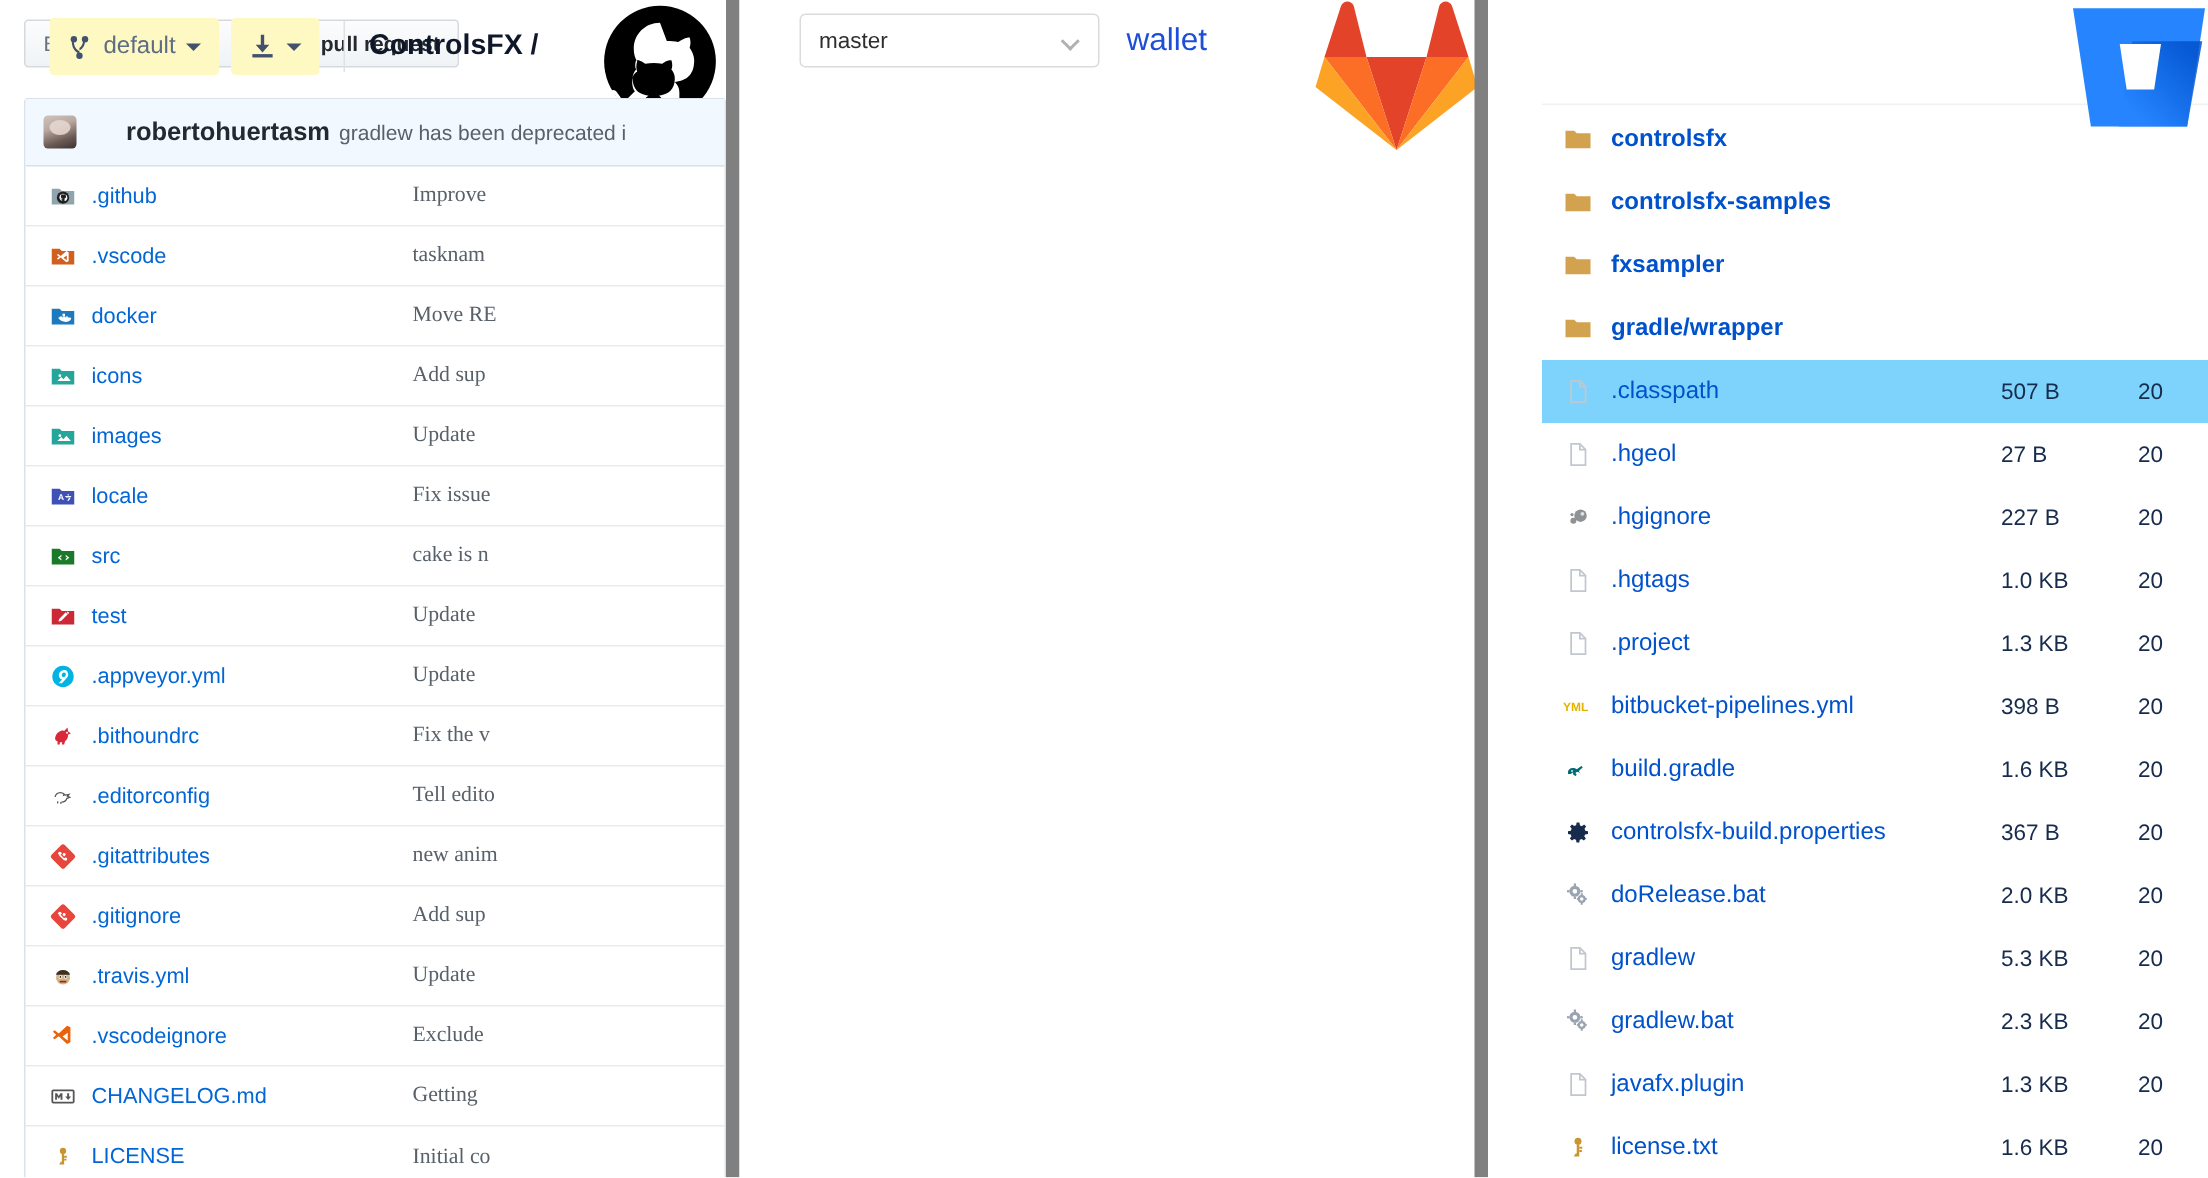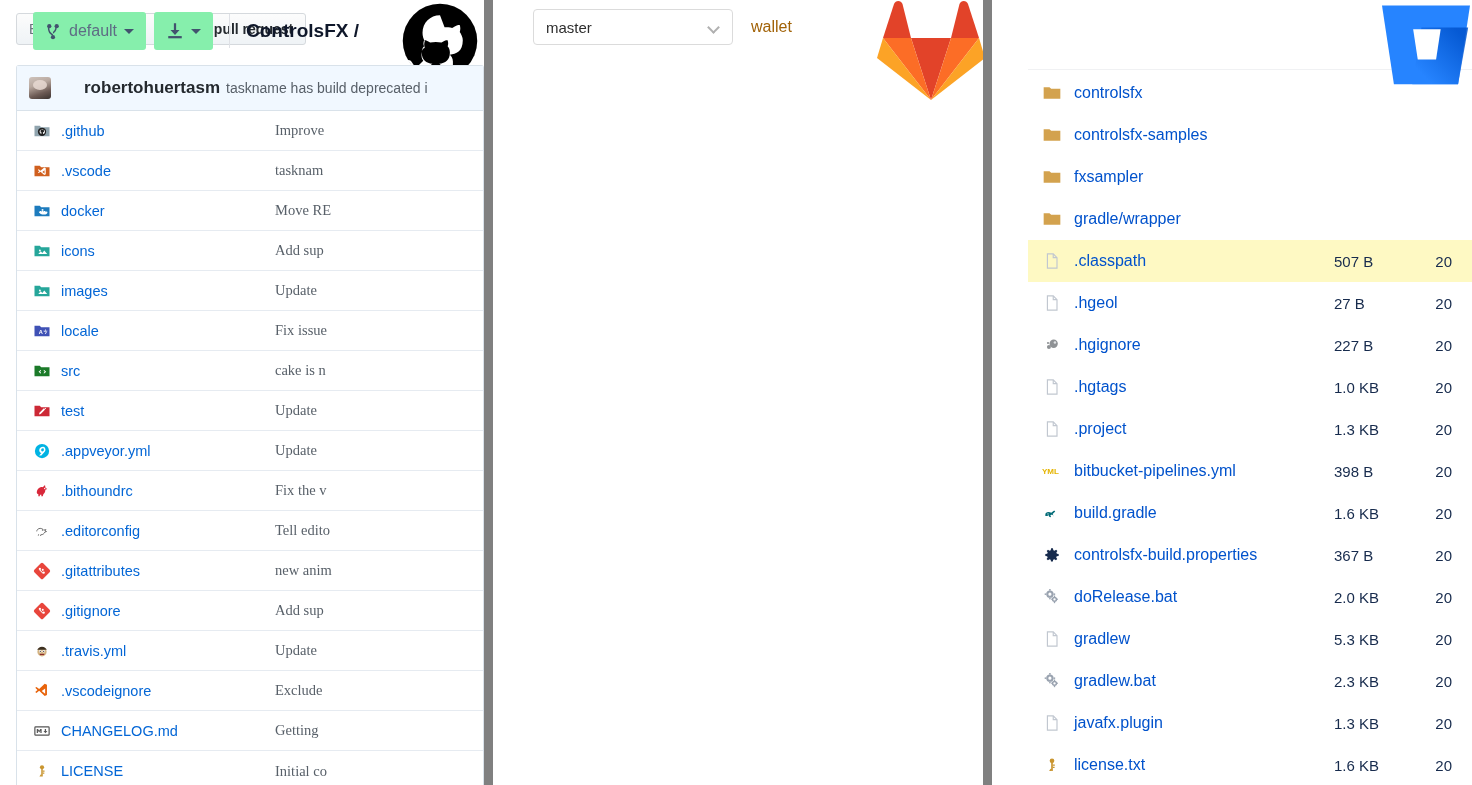--- a/index.html
+++ b/index.html
@@ -140,31 +140,31 @@
     color: #2e2e2e;
     position: relative;
   }
   .gl-select .chev {
     position: absolute; right: 14px; top: 13px;
     width: 9px; height: 9px;
     border-right: 2px solid #b0b0b0;
     border-bottom: 2px solid #b0b0b0;
     transform: rotate(45deg);
   }
-  .gl-breadcrumb { font-size: 16px; color: #a16207; }
+  .gl-breadcrumb { font-size: 21px; color: #1d4ed8; }
 
   .gl-logo { position: absolute; left: 876px; top: 0px; width: 110px; height: 100px; }
 
   
   .bb-toolbar {
     position: absolute; left: 33px; top: 12px;
     display: flex; align-items: center; gap: 0px;
   }
   .bb-btn {
-    background: #86efac;
+    background: #fef9c3;
     border-radius: 3px;
     height: 38px;
     display: flex; align-items: center;
     padding: 0 12px;
     gap: 7px;
     font-size: 16px;
     color: #5e6c84;
   }
   .bb-btn + .bb-btn { margin-left: 8px; }
   .bb-sep {
@@ -187,26 +187,26 @@
   }
   .bb-hr {
     position: absolute; left: 1028px; top: 69px;
     width: 444px; height: 1px; background: #f0f1f3;
   }
   .bb-row {
     height: 42px;
     display: flex; align-items: center;
     white-space: nowrap;
   }
-  .bb-row.dir .bb-name { font-weight: normal; }
-  .bb-row.highlight { background: #fef9c3; }
+  .bb-row.dir .bb-name { font-weight: bold; }
+  .bb-row.highlight { background: #7dd3fc; }
   .bb-ico { flex: 0 0 38px; display: flex; align-items: center; justify-content: flex-start; padding-left: 14px; }
   .bb-name { flex: 1 1 auto; font-size: 16px; color: #0052cc; padding-left: 8px; }
   .bb-size { flex: 0 0 80px; font-size: 15px; color: #172b4d; }
-  .bb-date { flex: 0 0 58px; font-size: 15px; color: #172b4d; text-align: right; padding-right: 20px; }
+  .bb-date { flex: 0 0 58px; font-size: 15px; color: #172b4d; text-align: right; padding-right: 30px; }
 
   
   .ico { display: inline-block; line-height: 0; }
 </style>
 </head>
 <body>
 
 <div id="stage">
 
   <div class="pane" id="pane-github">
@@ -226,21 +226,21 @@
       <svg viewBox="0 0 100 100" width="76" height="76">
         <circle cx="50" cy="50" r="49" fill="#000"></circle>
         <path fill="#fff" d="M50 16c-13 0-23 10-23 23 0 4 1 8 3 11-1 3-1 6 0 9 0 0-3 1-4 5-1 5 0 10 2 12l-6 6c-3 2-6 1-7-1l-2-3c-1-2-3-3-4-3-2 0-2 1-1 2l3 3 2 4c1 3 5 5 9 4v8h14v-9c0-4 2-6 4-7-8-1-14-5-14-15 0-3 1-6 3-8-1-2-1-5 0-8 0 0 3-1 8 3 5-1 10-1 15 0 5-4 8-3 8-3 1 3 1 6 0 8 2 2 3 5 3 8 0 10-6 14-14 15 2 1 4 4 4 8v10h14V77c0-4-2-7-4-9 8-1 17-4 17-19 0-4-2-8-4-11 1-3 1-6 0-9 0 0-3-1-10 4-3-1-7-1-10-1z"></path>
       </svg>
     </div>
 
     <div class="gh-table">
       <div class="gh-commit-row">
         <div class="gh-avatar"></div>
         <span class="gh-commit-author">robertohuertasm</span>
-        <span class="gh-commit-msg">taskname has build deprecated i</span>
+        <span class="gh-commit-msg">gradlew has been deprecated i</span>
       </div>
       <div id="gh-rows">
           <div class="gh-file-row">
             <div class="gh-icon-cell">
               <svg viewBox="0 0 24 24" width="18" height="18">
                 <path fill="#90a4ae" d="M2 5h7l2 2h11v12H2z"></path>
                 <circle cx="12" cy="13" r="5.5" fill="#212121"></circle>
                 <path fill="#fff" d="M12 9.5c-1.9 0-3.2 1.4-3.2 3.2 0 1.5 .9 2.6 2.2 3 .2 0 .3-.1.3-.3v-.8c-.9.2-1.1-.4-1.1-.4-.2-.4-.4-.5-.4-.5-.3-.2 0-.2 0-.2.4 0 .6.4.6.4.3.6.9.4 1.1.3 0-.2.1-.4.2-.5-.8-.1-1.6-.4-1.6-1.8 0-.4.1-.7.4-1 0-.1-.2-.5 0-1 0 0 .3-.1 1 .4.3-.1.6-.1.9-.1s.6 0 .9.1c.7-.5 1-.4 1-.4.2.5 0 .9 0 1 .2.3.4.6.4 1 0 1.4-.8 1.7-1.6 1.8.1.1.3.4.3.8v1.2c0 .2.1.3.3.3 1.3-.4 2.2-1.6 2.2-3 0-1.8-1.4-3.2-3.2-3.2z"></path>
               </svg>
             </div>

